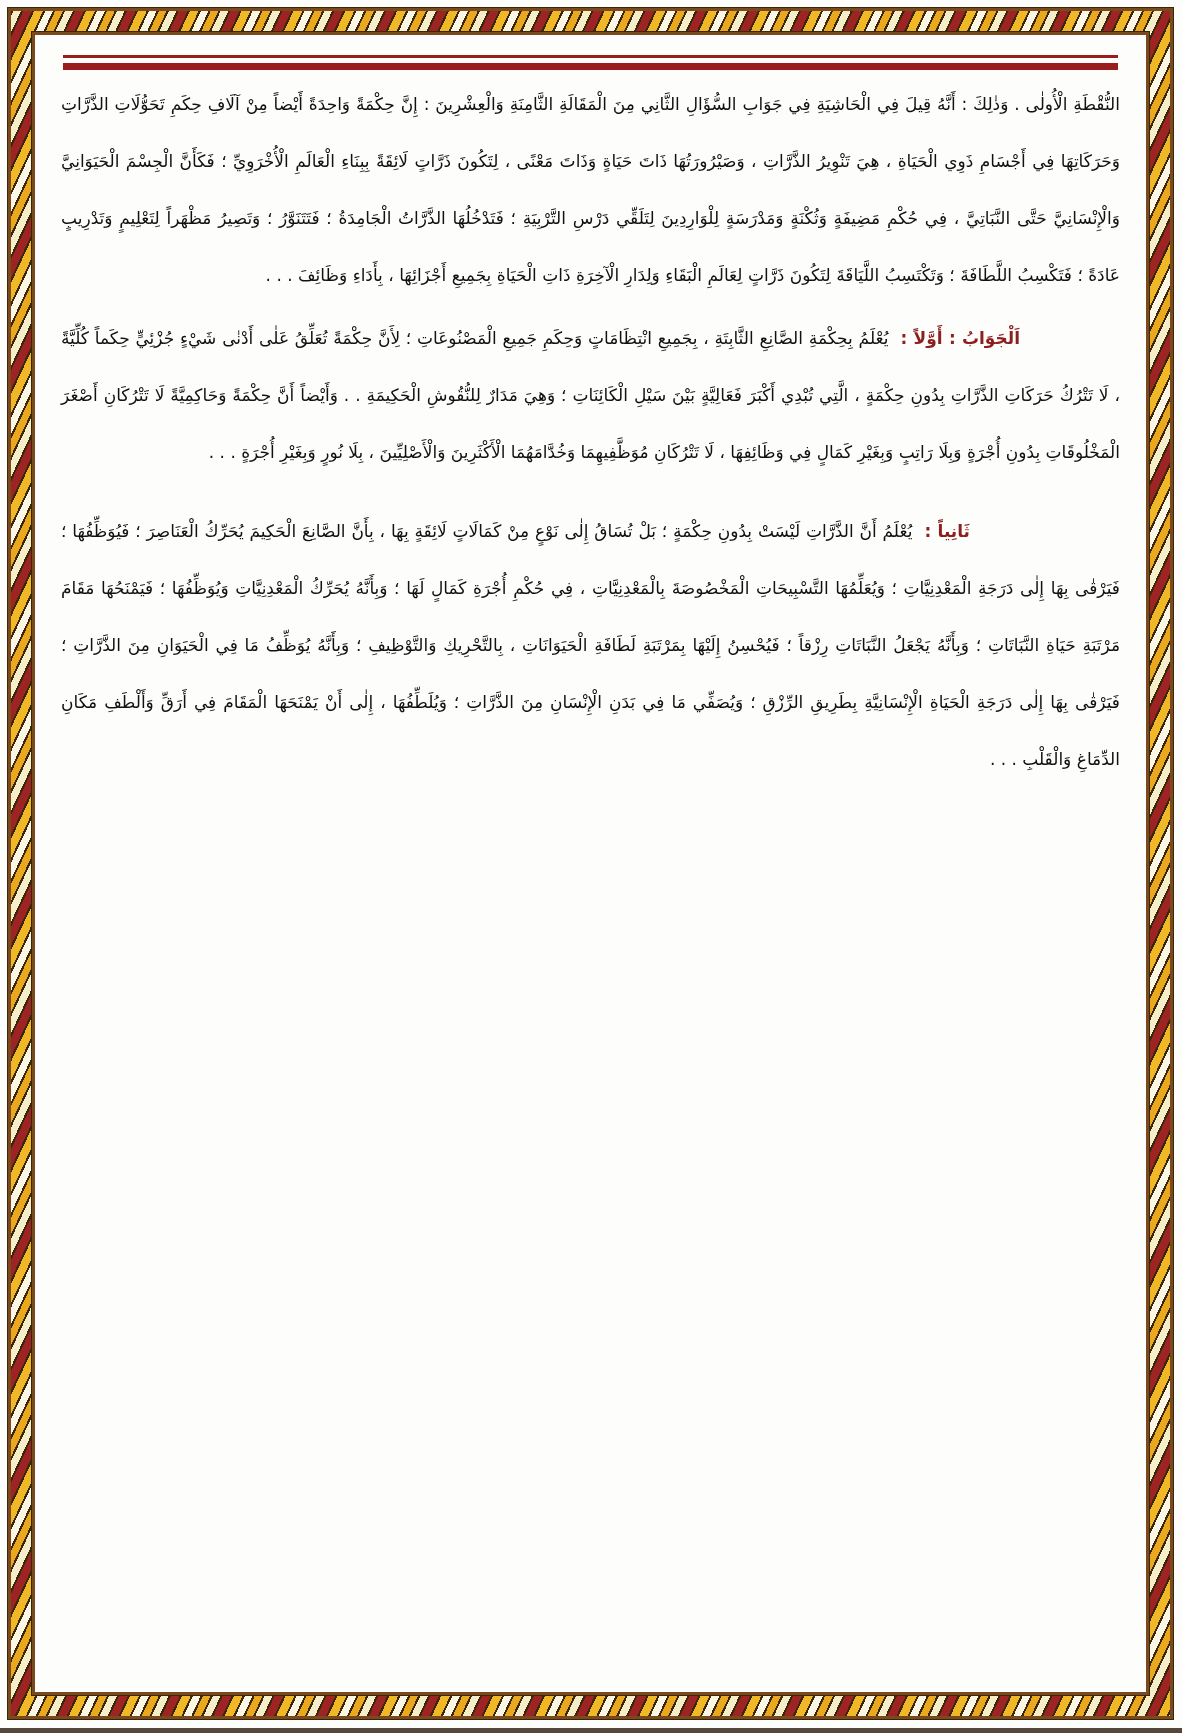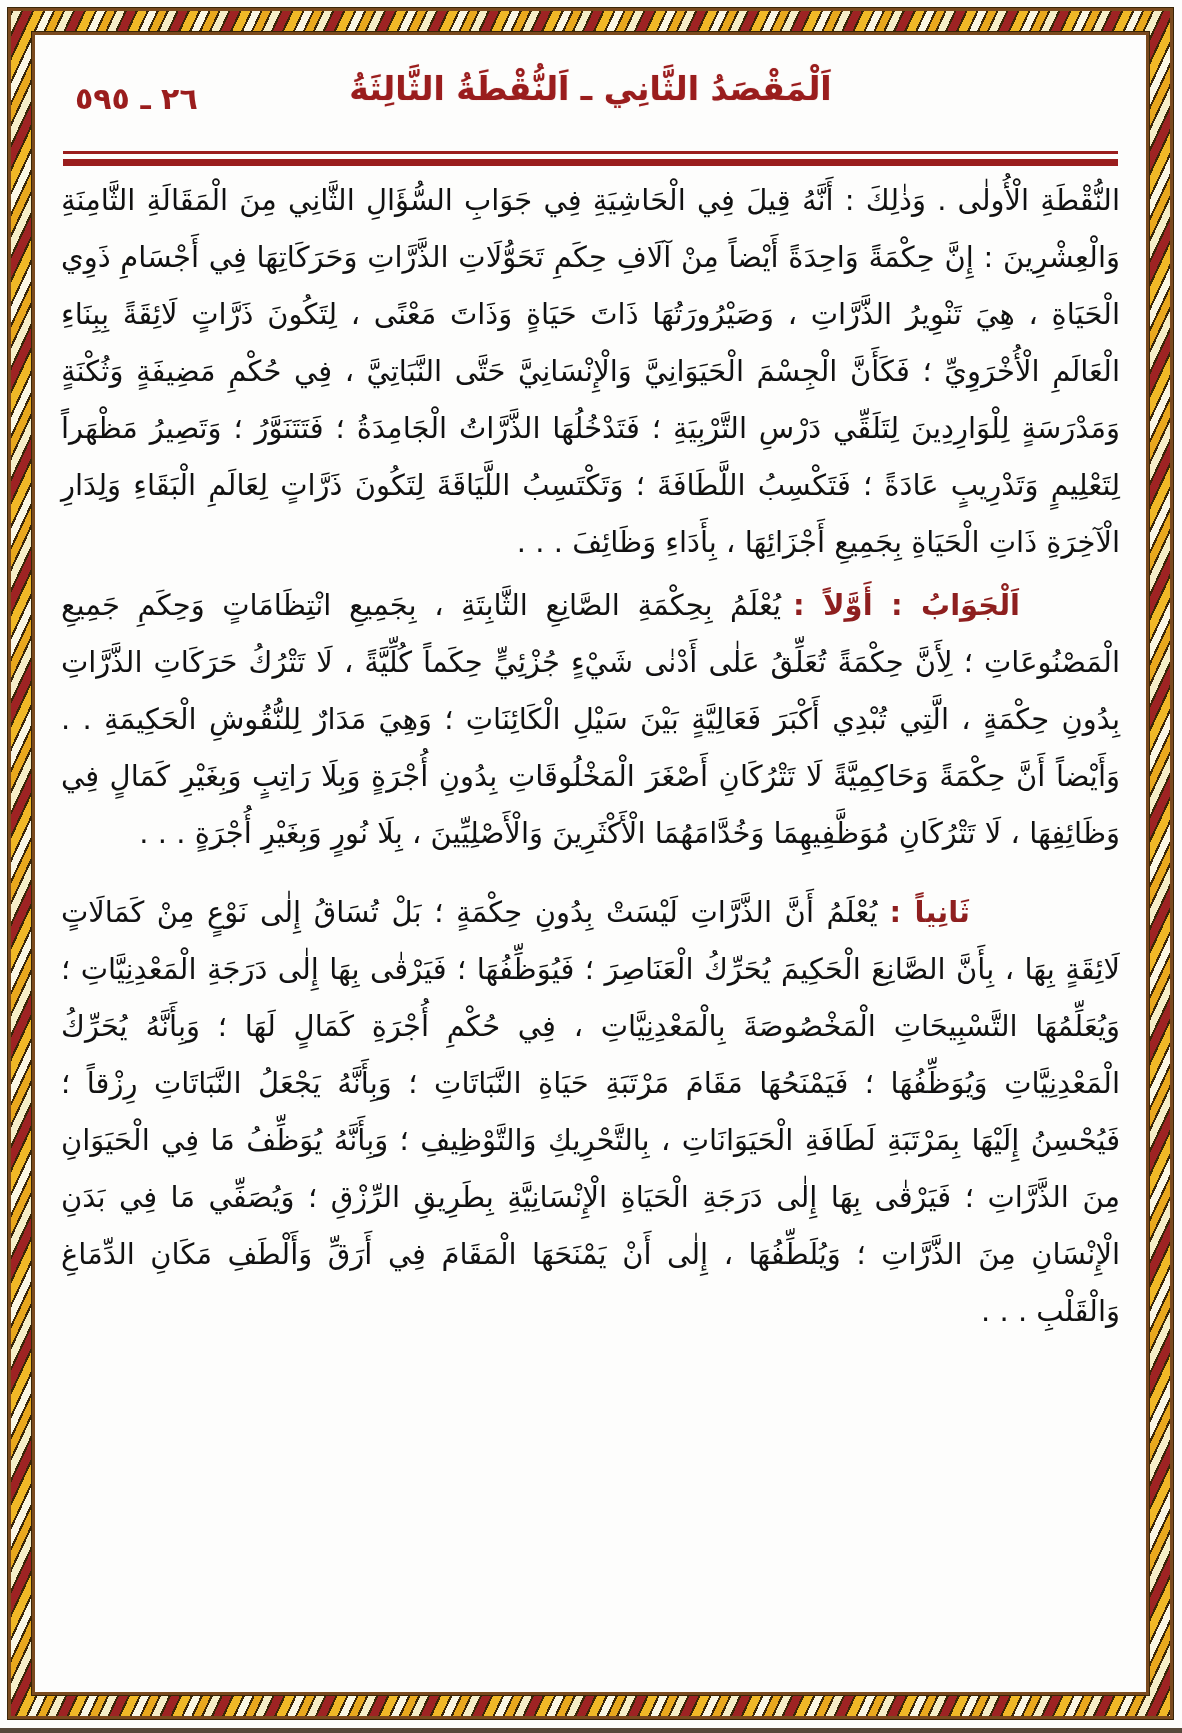--- a/index.html
+++ b/index.html
@@ -82,21 +82,21 @@
   }
   .header-divider {
     height: 5px;
     border-top: 3px solid #9a1d1d;
     border-bottom: 7px solid #9a1d1d;
     margin: 0 2px 6px 2px;
   }
   .body-text {
     direction: rtl;
     color: #111111;
-    font-size: 29px;
+    font-size: 17px;
     line-height: 57px;
     text-align: justify;
   }
   .body-text p {
     margin: 0;
   }
   .para-question  { text-indent: 85px;  margin-top: 12px !important; margin-bottom: 6px !important; }
   .para-answer    { text-indent: 100px; margin-top: 6px !important; }
   .para-secondly  { text-indent: 150px; margin-top: 22px !important; }
   .para-lead {
@@ -108,24 +108,20 @@
 </style>
 </head>
 <body>
 
 <div class="scan-page">
 
   <div class="page-frame">
     <div class="frame-inner">
       <div class="page-content">
 
-        <div class="page-header">
-          <div class="page-number">٢٦ ـ ٥٩٥</div>
-          <div class="page-title">اَلْمَقْصَدُ الثَّانِي ـ اَلنُّقْطَةُ الثَّالِثَةُ</div>
-        </div>
 
         <div class="header-divider"></div>
 
         <div class="body-text">
 
           <p>
             <span>النُّقْطَةِ الْأُولٰى . وَذٰلِكَ : أَنَّهُ قِيلَ فِي الْحَاشِيَةِ فِي جَوَابِ السُّؤَالِ الثَّانِي مِنَ الْمَقَالَةِ الثَّامِنَةِ وَالْعِشْرِينَ : إِنَّ حِكْمَةً وَاحِدَةً أَيْضاً مِنْ آلَافِ حِكَمِ تَحَوُّلَاتِ الذَّرَّاتِ وَحَرَكَاتِهَا فِي أَجْسَامِ ذَوِي الْحَيَاةِ ، هِيَ تَنْوِيرُ الذَّرَّاتِ ، وَصَيْرُورَتُهَا ذَاتَ حَيَاةٍ وَذَاتَ مَعْنًى ، لِتَكُونَ ذَرَّاتٍ لَائِقَةً بِبِنَاءِ الْعَالَمِ الْأُخْرَوِيِّ ؛ فَكَأَنَّ الْجِسْمَ الْحَيَوَانِيَّ وَالْإِنْسَانِيَّ حَتَّى النَّبَاتِيَّ ، فِي حُكْمِ مَضِيفَةٍ وَثُكْنَةٍ وَمَدْرَسَةٍ لِلْوَارِدِينَ لِتَلَقِّي دَرْسِ التَّرْبِيَةِ ؛ فَتَدْخُلُهَا الذَّرَّاتُ الْجَامِدَةُ ؛ فَتَتَنَوَّرُ ؛ وَتَصِيرُ مَظْهَراً لِتَعْلِيمٍ وَتَدْرِيبٍ عَادَةً ؛ فَتَكْسِبُ اللَّطَافَةَ ؛ وَتَكْتَسِبُ اللَّيَاقَةَ لِتَكُونَ ذَرَّاتٍ لِعَالَمِ الْبَقَاءِ وَلِدَارِ الْآخِرَةِ ذَاتِ الْحَيَاةِ بِجَمِيعِ أَجْزَائِهَا ، بِأَدَاءِ وَظَائِفَ . . .</span>
           </p>
 
 

